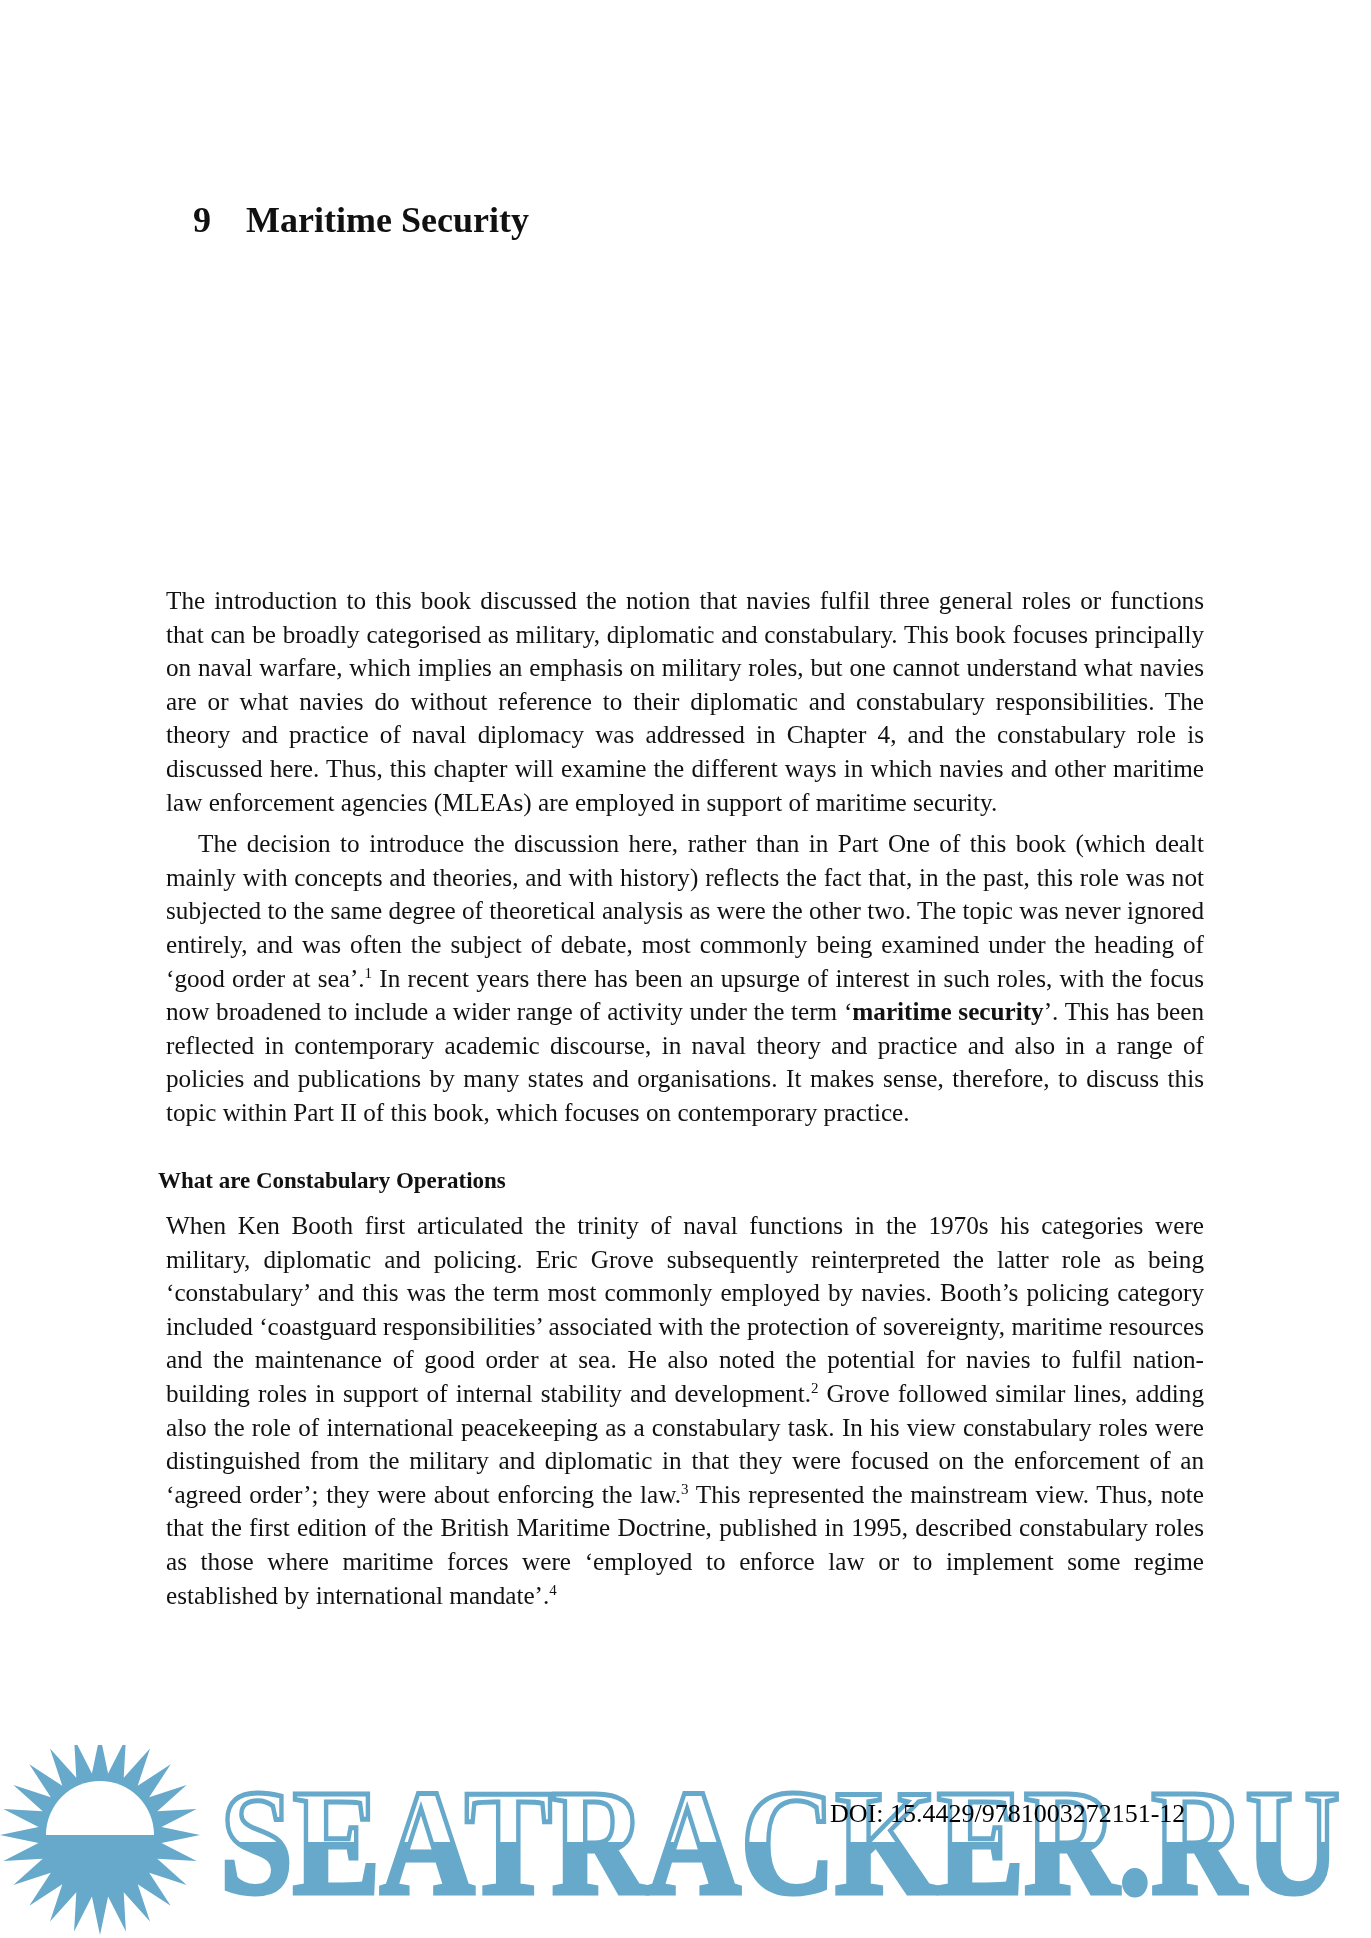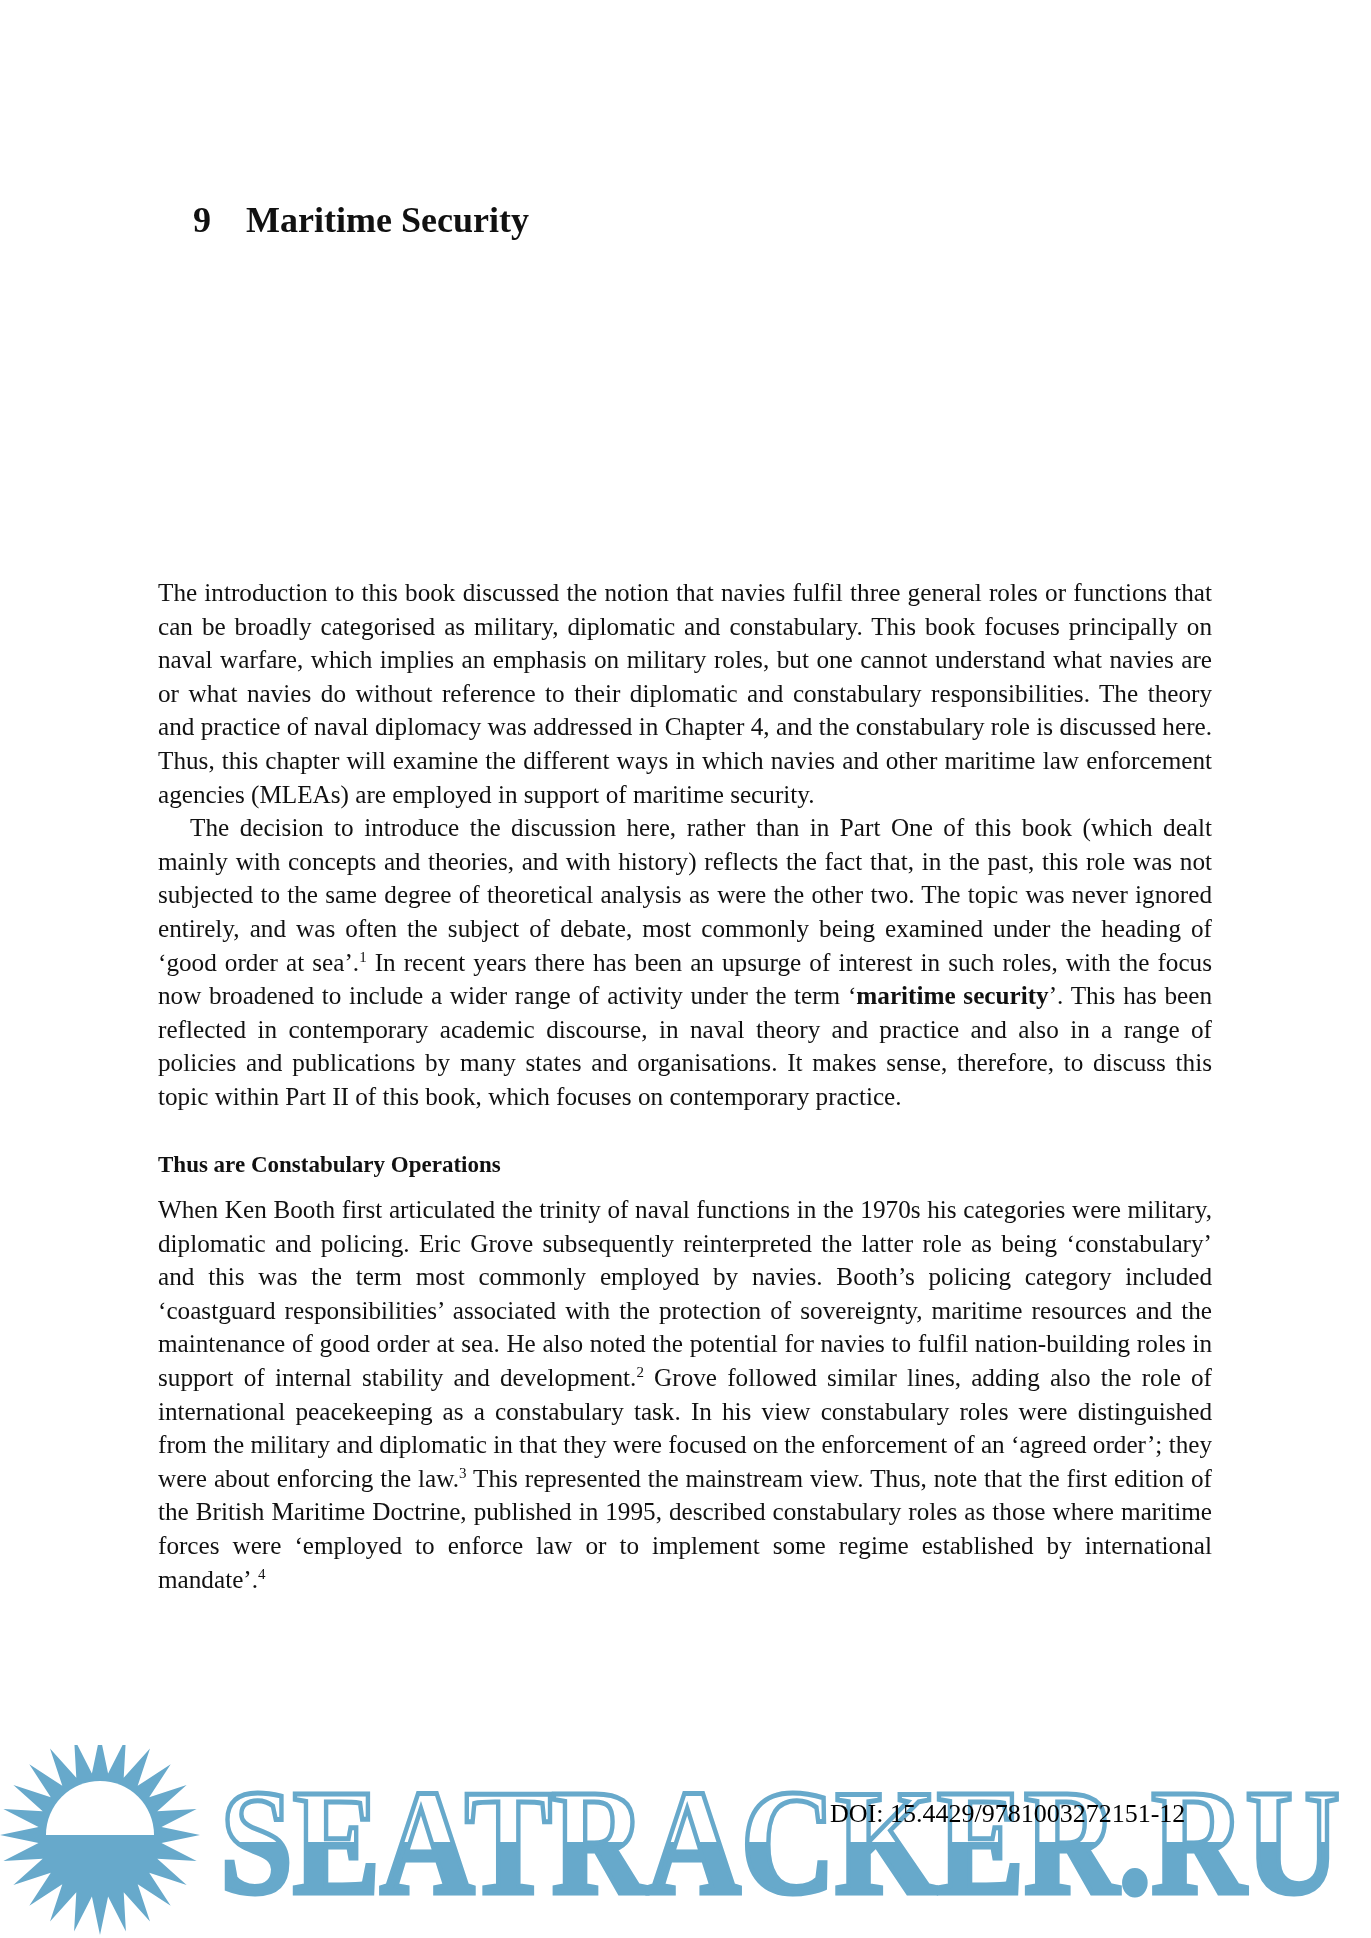--- a/index.html
+++ b/index.html
@@ -9,21 +9,21 @@
     }
     .chapter-heading {
       position: absolute; left: 158px; top: 192px;
       font-size: 36px; font-weight: bold; line-height: 56px; white-space: nowrap; text-align: center;
     }
     .chapter-heading .num { display: inline-block; width: 88px; }
     .body-text {
       position: absolute; left: 158px; top: 576px; width: 1054px;
       font-size: 25.2px; line-height: 33.6px; text-align: justify;
     }
-    .body-text p { margin: 0; }
+    .body-text p { margin: 8px; }
     .body-text p.indent { text-indent: 32px; }
     .section-heading {
       font-weight: bold; font-size: 23px; line-height: 33.6px;
       margin: 34px 0 12px 0;
     }
     sup { font-size: 15px; line-height: 0; vertical-align: 9px; }
     .bold { font-weight: bold; }
     .watermark {
       position: absolute; left: 0; top: 1745px; width: 1371px; height: 193px;
       pointer-events: none;
@@ -38,21 +38,21 @@
 
 <div class="chapter-heading">
   <span class="num">9</span><span>Maritime Security</span>
 </div>
 
 <div class="body-text">
   <div id="intro-paras">
       <p>The introduction to this book discussed the notion that navies fulfil three general roles or functions that can be broadly categorised as military, diplomatic and constabulary. This book focuses principally on naval warfare, which implies an emphasis on military roles, but one cannot understand what navies are or what navies do without reference to their diplomatic and constabulary responsibilities. The theory and practice of naval diplomacy was addressed in Chapter 4, and the constabulary role is discussed here. Thus, this chapter will examine the different ways in which navies and other maritime law enforcement agencies (MLEAs) are employed in support of maritime security.</p>
       <p class="indent">The decision to introduce the discussion here, rather than in Part One of this book (which dealt mainly with concepts and theories, and with history) reflects the fact that, in the past, this role was not subjected to the same degree of theoretical analysis as were the other two. The topic was never ignored entirely, and was often the subject of debate, most commonly being examined under the heading of ‘good order at sea’.<sup>1</sup> In recent years there has been an upsurge of interest in such roles, with the focus now broadened to include a wider range of activity under the term ‘<span class="bold">maritime security</span>’. This has been reflected in contemporary academic discourse, in naval theory and practice and also in a range of policies and publications by many states and organisations. It makes sense, therefore, to discuss this topic within Part II of this book, which focuses on contemporary practice.</p>
     </div>
-  <div class="section-heading">Thus are Constabulary Operations</div>
+  <div class="section-heading">What are Constabulary Operations</div>
   <div id="section-paras">
       <p>When Ken Booth first articulated the trinity of naval functions in the 1970s his categories were military, diplomatic and policing. Eric Grove subsequently reinterpreted the latter role as being ‘constabulary’ and this was the term most commonly employed by navies. Booth’s policing category included ‘coastguard responsibilities’ associated with the pro­tection of sovereignty, maritime resources and the maintenance of good order at sea. He also noted the potential for navies to fulfil nation-building roles in support of internal stability and development.<sup>2</sup> Grove followed similar lines, adding also the role of inter­national peacekeeping as a constabulary task. In his view constabulary roles were dis­tinguished from the military and diplomatic in that they were focused on the enforcement of an ‘agreed order’; they were about enforcing the law.<sup>3</sup> This represented the mainstream view. Thus, note that the first edition of the British Maritime Doctrine, published in 1995, described constabulary roles as those where maritime forces were ‘employed to enforce law or to implement some regime established by international mandate’.<sup>4</sup></p>
     </div>
 </div>
 
 <svg class="watermark" viewBox="0 0 1371 193" xmlns="http://www.w3.org/2000/svg">
   <defs>
     <clipPath id="wm-bottom-half">
         <rect x="0" y="97" width="1371" height="96"></rect>
       </clipPath>

